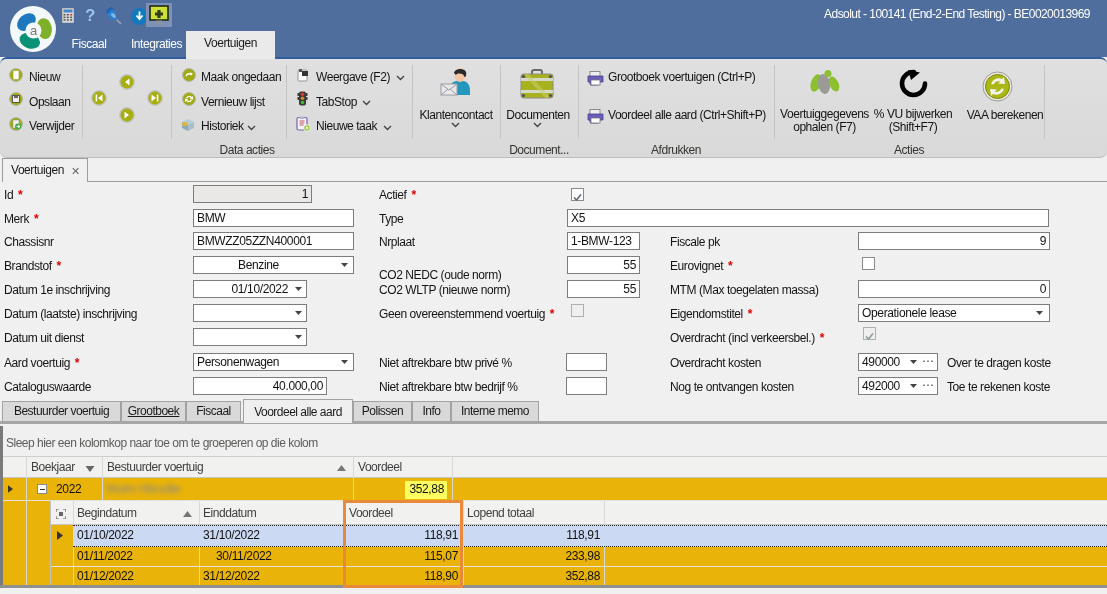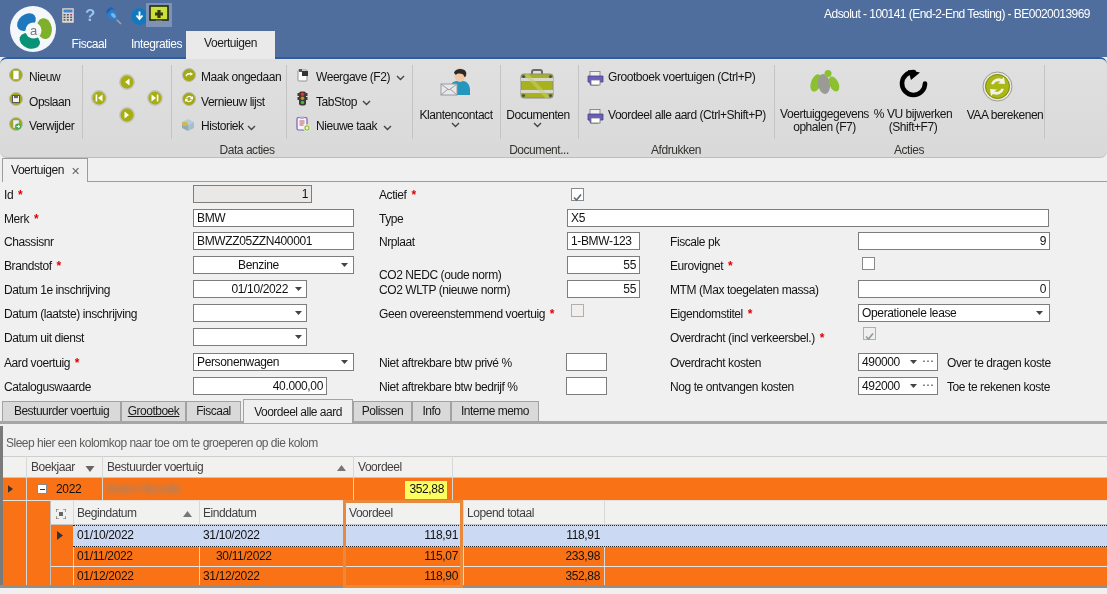--- a/index.html
+++ b/index.html
@@ -31,21 +31,21 @@
 .arrowdn { position:absolute; width:7px; height:4px; }
 .cb { position:absolute; width:13px; height:13px; background:#fff; border:1px solid #8b8a88; }
 .cbg { background:#f0efed; border-color:#b0afad; }
 
 .ltab { position:absolute; top:401px; height:20px; background:#d9d9d9; border:1px solid #a2a2a2; border-bottom:none; font-size:12px; letter-spacing:-0.5px; color:#1a1a1a; text-align:center; line-height:19px; }
 #ltabsel { position:absolute; top:399px; height:24px; background:#efefef; border:1px solid #a2a2a2; border-bottom:none; font-size:12px; letter-spacing:-0.5px; color:#1a1a1a; text-align:center; line-height:24px; z-index:4; }
 
 #groupby { position:absolute; left:0; top:426px; width:1107px; height:30px; background:#f0f0f0; }
 #groupby span { position:absolute; left:6px; top:10px; font-size:12px; letter-spacing:-0.5px; color:#5c5c5a; }
 
-#grid { position:absolute; left:0; top:456px; width:1107px; height:132px; background:#f97316; }
+#grid { position:absolute; left:0; top:456px; width:1107px; height:132px; background:#eab308; }
 .gh { position:absolute; background:#f1f1f0; font-size:12px; letter-spacing:-0.45px; color:#3f3f3f; }
 .gline { position:absolute; background:#d8d8d7; }
 .gtxt { position:absolute; font-size:12px; letter-spacing:-0.35px; color:#111; white-space:nowrap; }
 </style>
 </head>
 <body>
 <div id="app">
   <div id="titlebar">
 
     <svg class="abs" style="left:10px;top:6px" width="46" height="46" viewBox="0 0 46 46">

